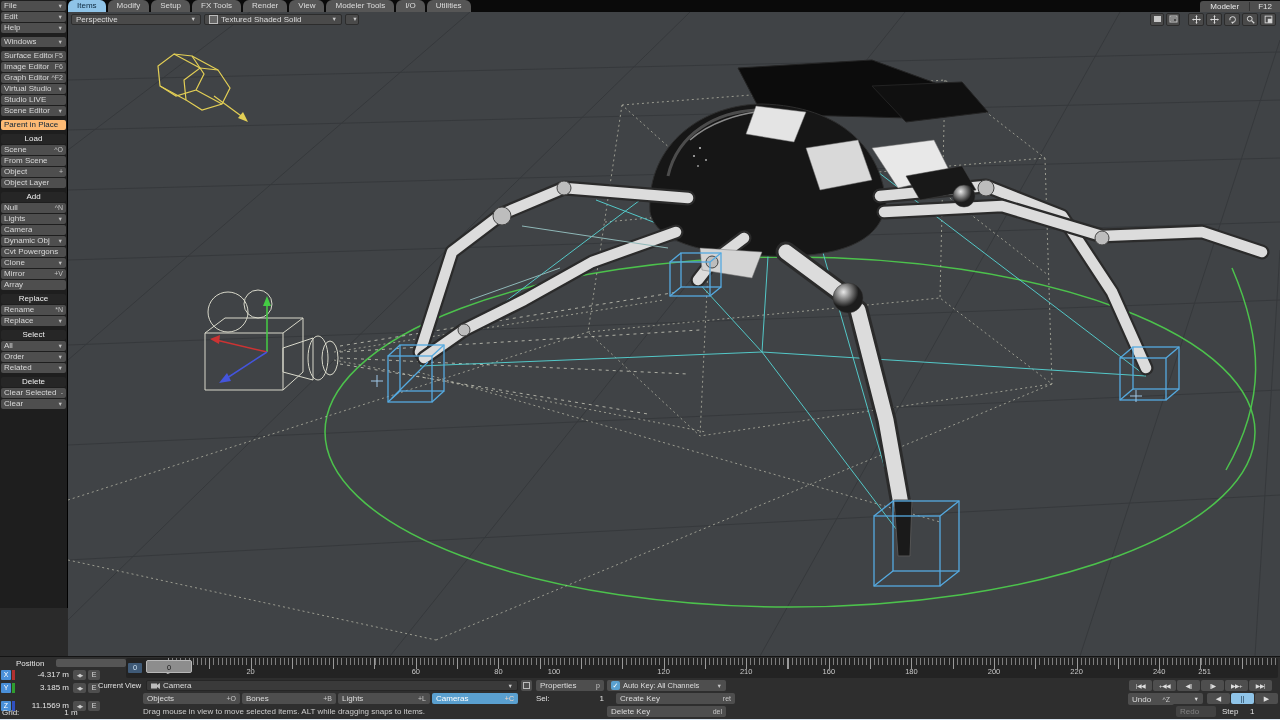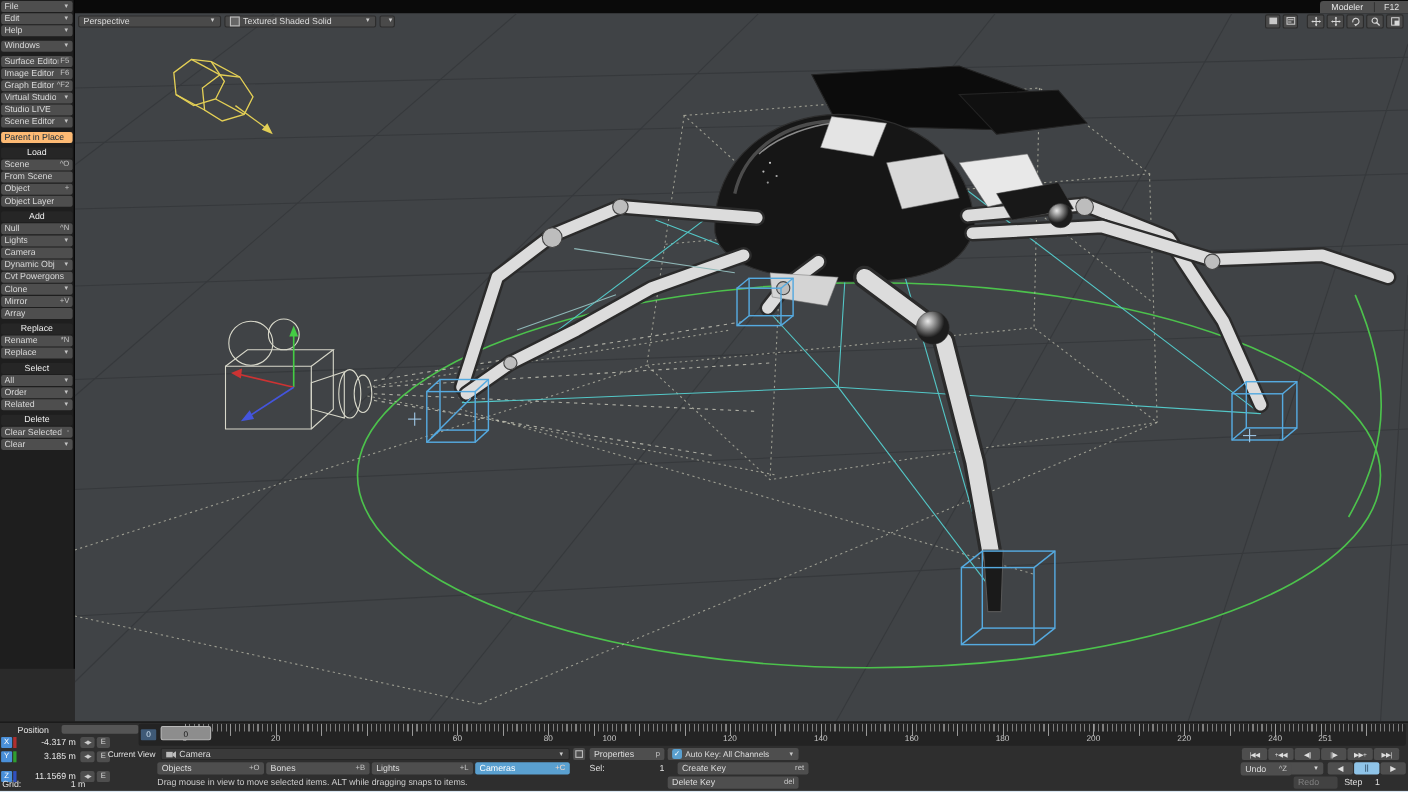--- a/index.html
+++ b/index.html
@@ -449,20 +449,31 @@
         <span class="lbl">Clear Selected</span>
         <span class="sc">-</span>
       </div>
       <div class="sb-item">
         <span class="lbl">Clear</span>
         <span class="sc arrow">▼</span>
       </div>
     </div>
 
   <div class="topbar">
+    <div id="tabs" style="display:flex;">
+        <div class="tab active">Items</div>
+        <div class="tab">Modify</div>
+        <div class="tab">Setup</div>
+        <div class="tab">FX Tools</div>
+        <div class="tab">Render</div>
+        <div class="tab">View</div>
+        <div class="tab">Modeler Tools</div>
+        <div class="tab">I/O</div>
+        <div class="tab">Utilities</div>
+      </div>
     <div class="topbar-right">
       <div class="modeler-box">
         <span class="modeler-btn">Modeler</span>
         <span class="modeler-key">F12</span>
       </div>
     </div>
   </div>
 
   <div class="vprow">
     <div class="vp-dd persp">
@@ -574,21 +585,21 @@
       <div class="ticks"></div>
       <div class="ticks2"></div>
       <div id="tick-labels">
           <span class="tick-label" style="left: 42px;">0</span>
           <span class="tick-label" style="left: 124.6px;">20</span>
           <span class="tick-label" style="left: 207.2px; margin-top: 48px;">40</span>
           <span class="tick-label" style="left: 289.8px;">60</span>
           <span class="tick-label" style="left: 372.4px;">80</span>
           <span class="tick-label" style="left: 428px;">100</span>
           <span class="tick-label" style="left: 537.6px;">120</span>
-          <span class="tick-label" style="left: 620.2px;">140</span>
+          <span class="tick-label" style="left: 620.2px;">210</span>
           <span class="tick-label" style="left: 702.8px;">160</span>
           <span class="tick-label" style="left: 785.4px;">180</span>
           <span class="tick-label" style="left: 868px;">200</span>
           <span class="tick-label" style="left: 950.6px;">220</span>
           <span class="tick-label" style="left: 1033.2px;">240</span>
           <span class="tick-label" style="left: 1078.63px;">251</span>
         </div>
       <div class="frame-box">0</div>
       <div class="slider">0</div>
     </div>

